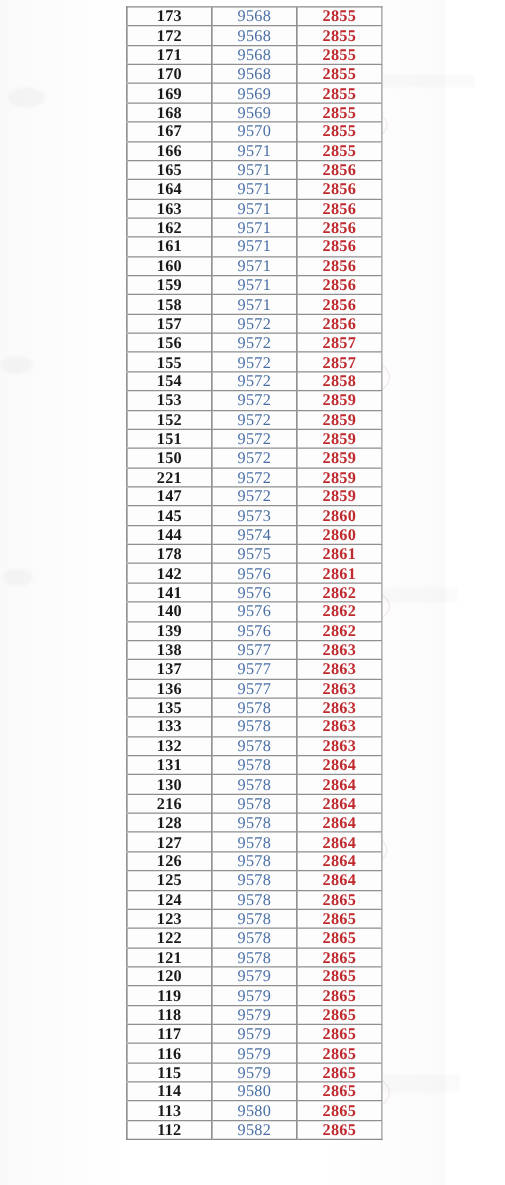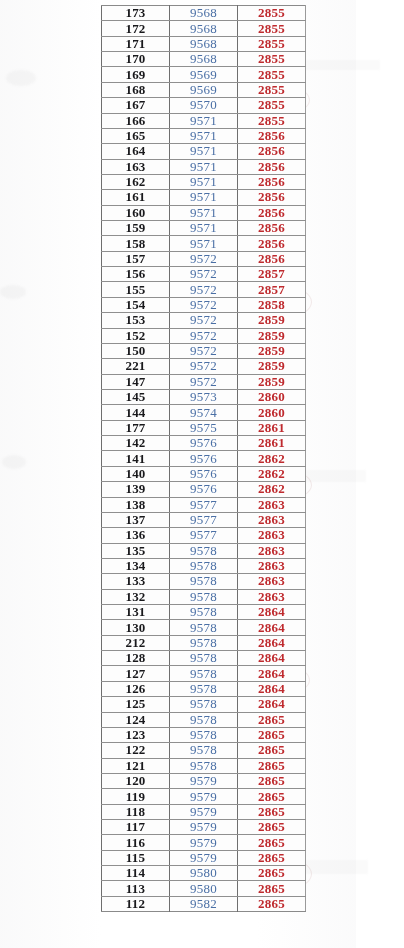--- a/index.html
+++ b/index.html
@@ -245,20 +245,25 @@
             <td class="cell-rank">153</td>
             <td class="cell-cum">9572</td>
             <td class="cell-score">2859</td>
           </tr>
           <tr>
             <td class="cell-rank">152</td>
             <td class="cell-cum">9572</td>
             <td class="cell-score">2859</td>
           </tr>
           <tr>
+            <td class="cell-rank">151</td>
+            <td class="cell-cum">9572</td>
+            <td class="cell-score">2859</td>
+          </tr>
+          <tr>
             <td class="cell-rank">150</td>
             <td class="cell-cum">9572</td>
             <td class="cell-score">2859</td>
           </tr>
           <tr>
             <td class="cell-rank">221</td>
             <td class="cell-cum">9572</td>
             <td class="cell-score">2859</td>
           </tr>
           <tr>
@@ -270,21 +275,21 @@
             <td class="cell-rank">145</td>
             <td class="cell-cum">9573</td>
             <td class="cell-score">2860</td>
           </tr>
           <tr>
             <td class="cell-rank">144</td>
             <td class="cell-cum">9574</td>
             <td class="cell-score">2860</td>
           </tr>
           <tr>
-            <td class="cell-rank">177</td>
+            <td class="cell-rank">178</td>
             <td class="cell-cum">9575</td>
             <td class="cell-score">2861</td>
           </tr>
           <tr>
             <td class="cell-rank">142</td>
             <td class="cell-cum">9576</td>
             <td class="cell-score">2861</td>
           </tr>
           <tr>
             <td class="cell-rank">141</td>
@@ -315,46 +320,41 @@
             <td class="cell-rank">136</td>
             <td class="cell-cum">9577</td>
             <td class="cell-score">2863</td>
           </tr>
           <tr>
             <td class="cell-rank">135</td>
             <td class="cell-cum">9578</td>
             <td class="cell-score">2863</td>
           </tr>
           <tr>
-            <td class="cell-rank">134</td>
-            <td class="cell-cum">9578</td>
-            <td class="cell-score">2863</td>
-          </tr>
-          <tr>
             <td class="cell-rank">133</td>
             <td class="cell-cum">9578</td>
             <td class="cell-score">2863</td>
           </tr>
           <tr>
             <td class="cell-rank">132</td>
             <td class="cell-cum">9578</td>
             <td class="cell-score">2863</td>
           </tr>
           <tr>
             <td class="cell-rank">131</td>
             <td class="cell-cum">9578</td>
             <td class="cell-score">2864</td>
           </tr>
           <tr>
             <td class="cell-rank">130</td>
             <td class="cell-cum">9578</td>
             <td class="cell-score">2864</td>
           </tr>
           <tr>
-            <td class="cell-rank">212</td>
+            <td class="cell-rank">216</td>
             <td class="cell-cum">9578</td>
             <td class="cell-score">2864</td>
           </tr>
           <tr>
             <td class="cell-rank">128</td>
             <td class="cell-cum">9578</td>
             <td class="cell-score">2864</td>
           </tr>
           <tr>
             <td class="cell-rank">127</td>

